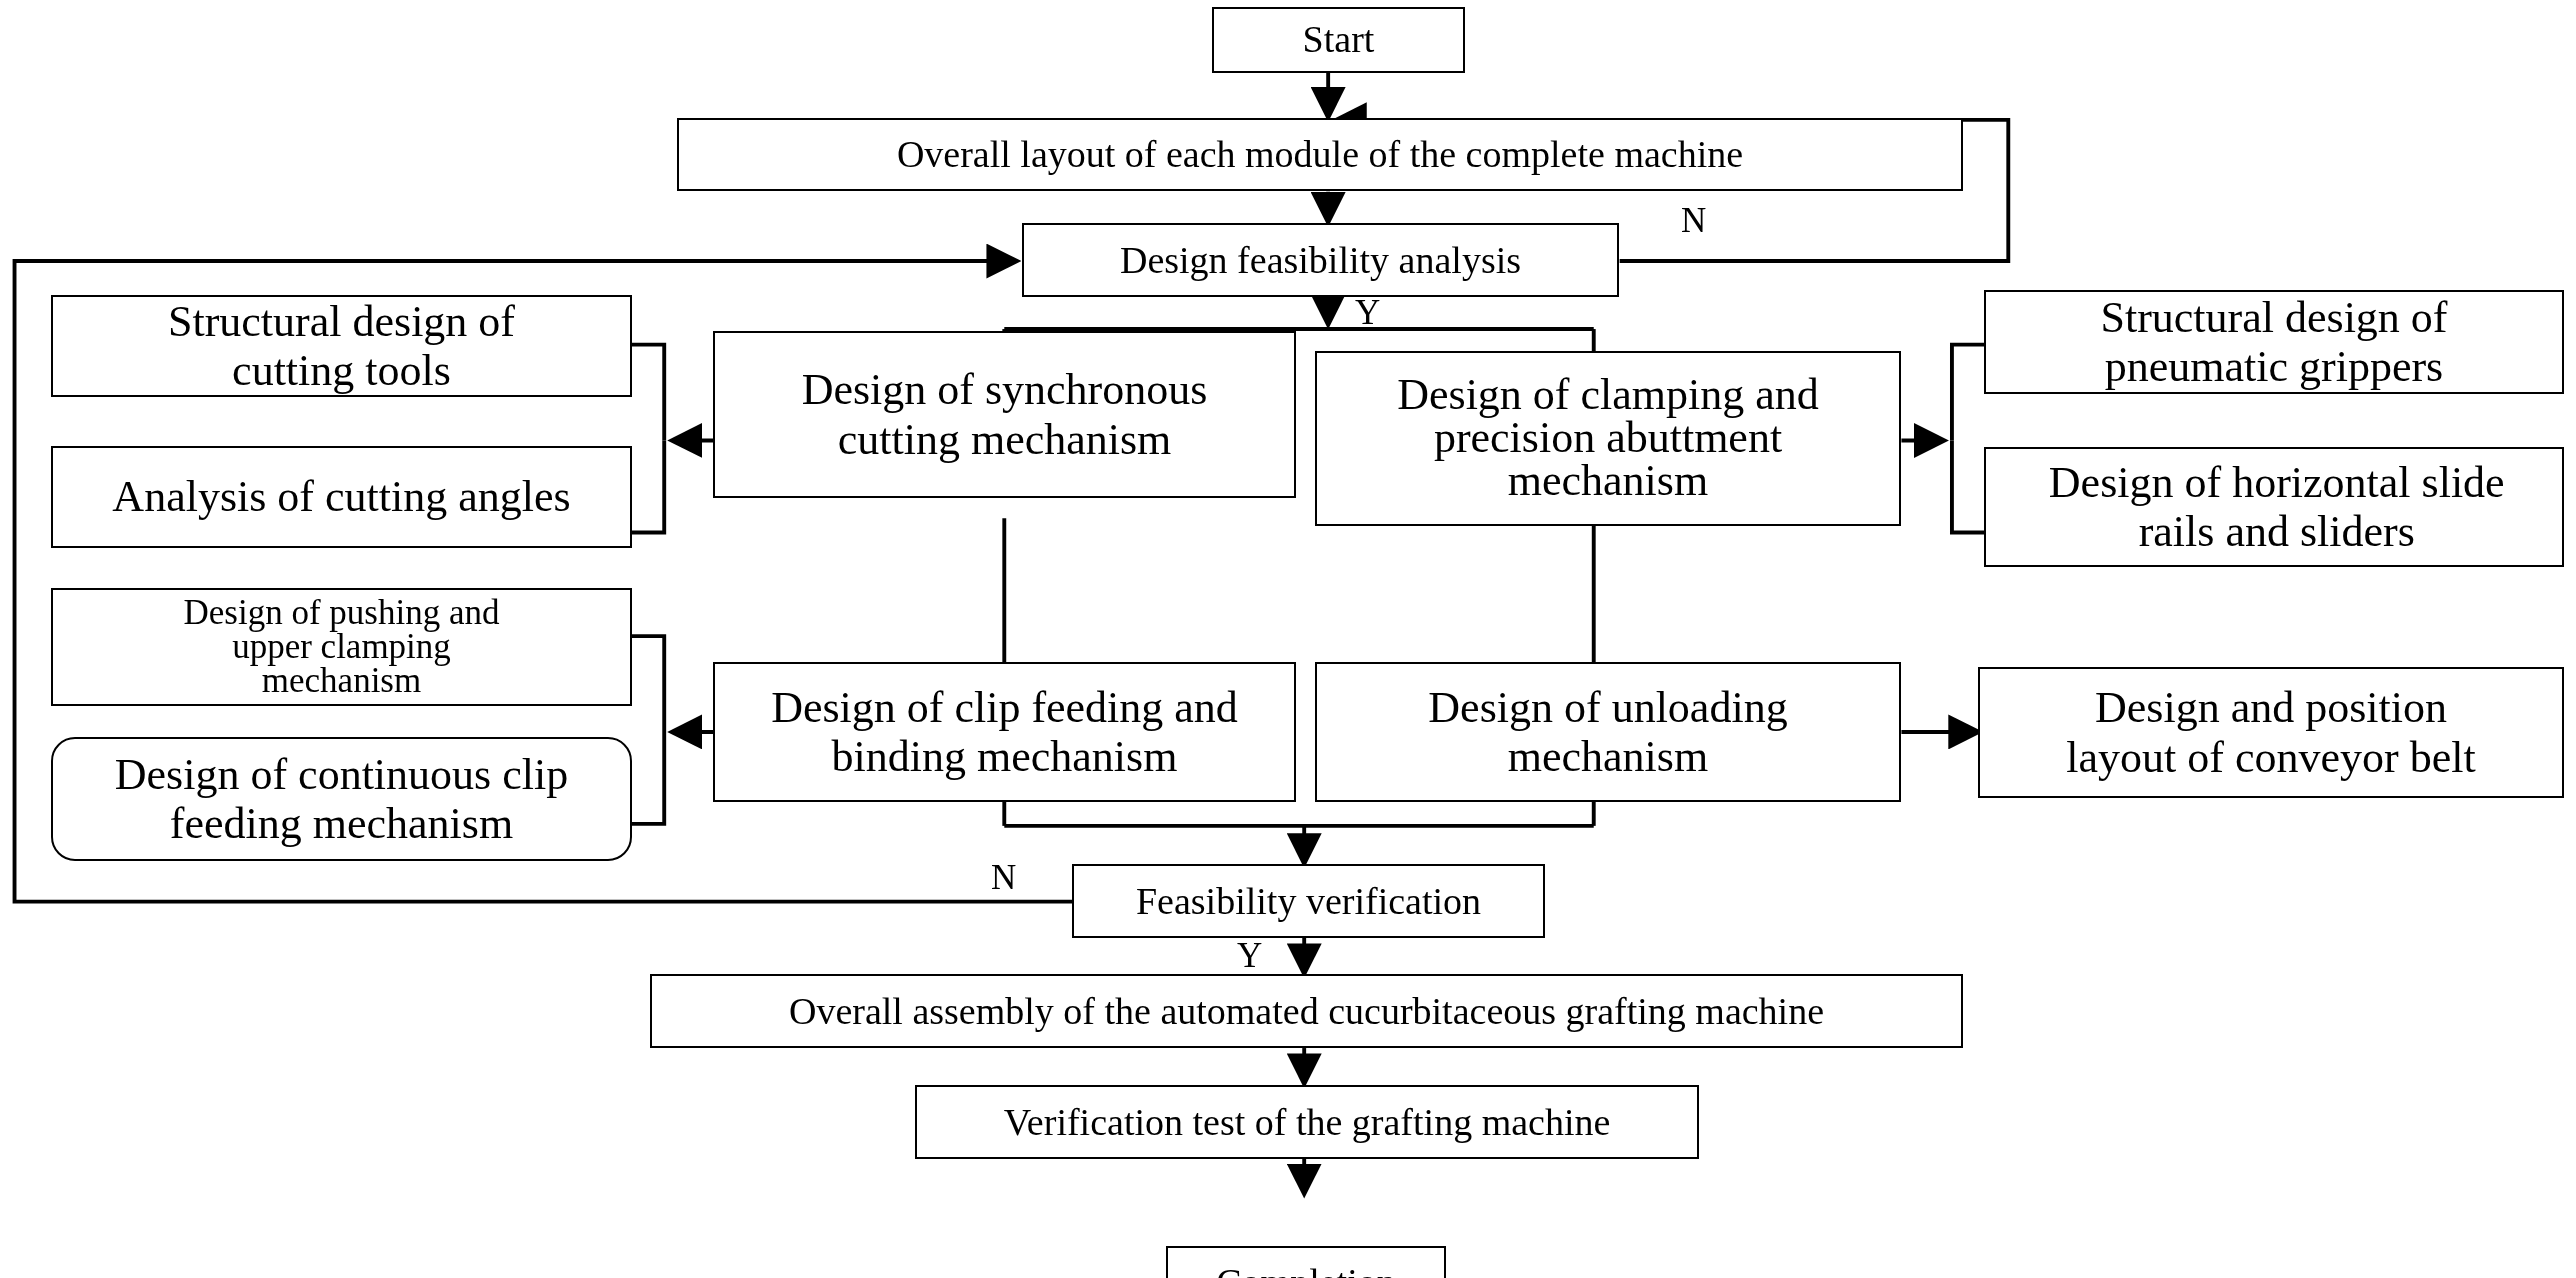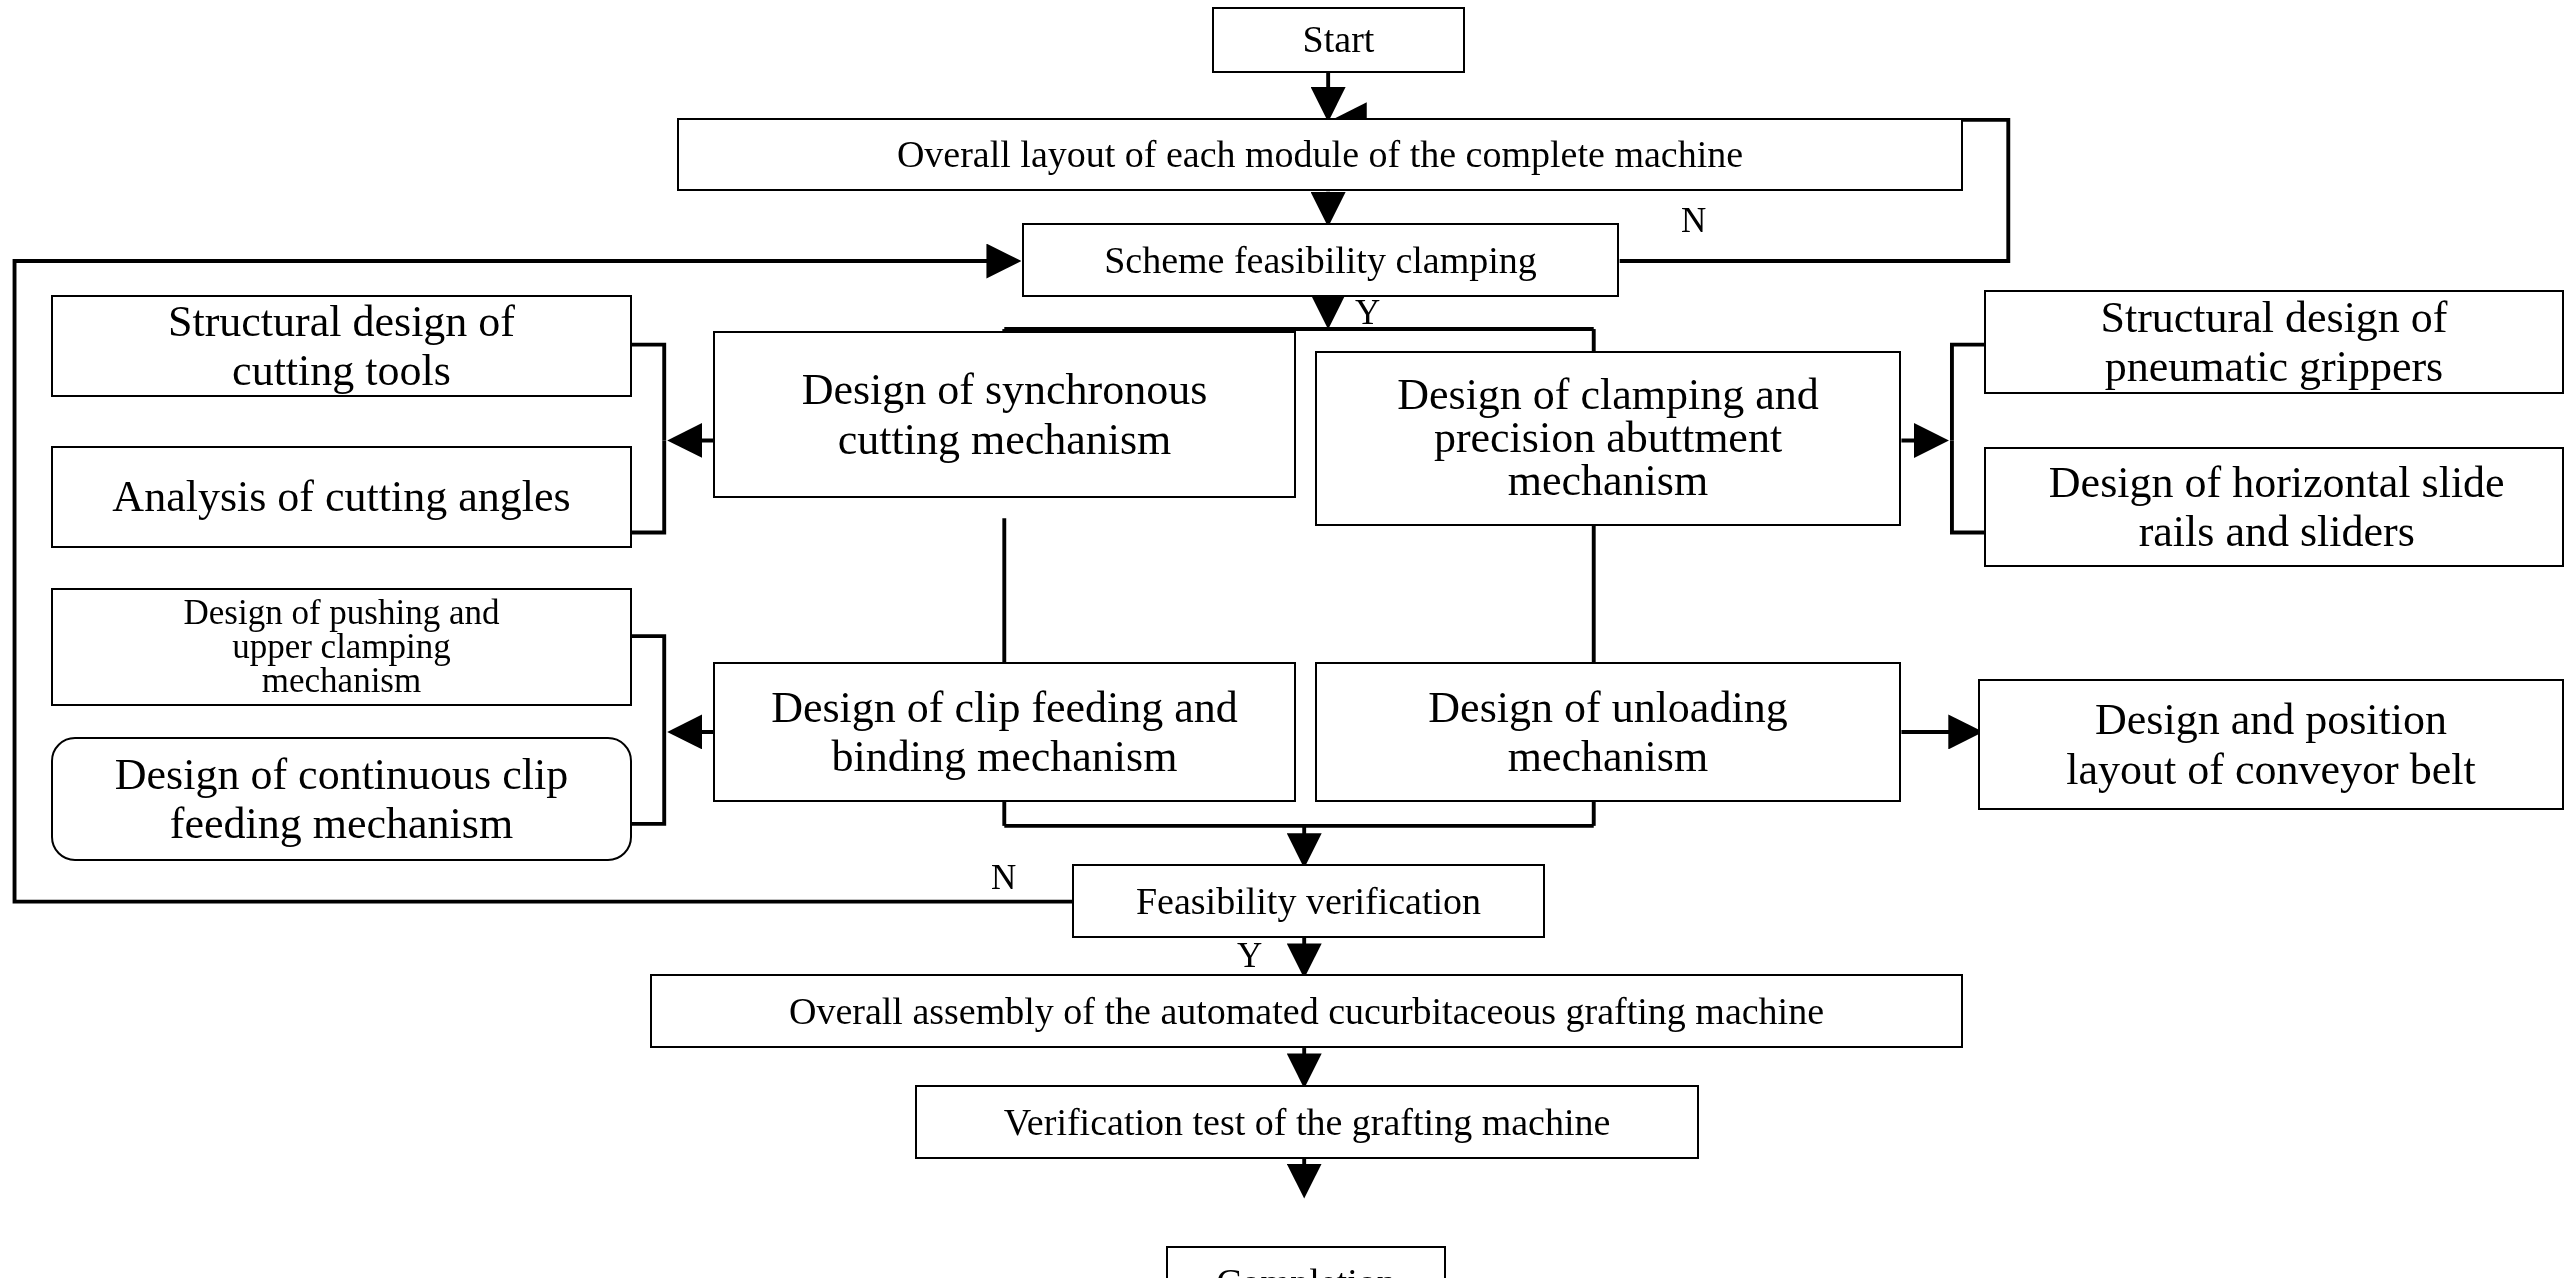--- a/index.html
+++ b/index.html
@@ -112,21 +112,21 @@
 
   <div class="node f58" style="left:1212px; top:6.5px; width:253px; height:66px;">
     <span class="node-txt">Start</span>
   </div>
 
   <div class="node f58" style="left:677px; top:118px; width:1286px; height:73px;">
     <span class="node-txt">Overall layout of each module of the complete machine</span>
   </div>
 
   <div class="node f58" style="left:1022px; top:223px; width:597px; height:74px;">
-    <span class="node-txt">Scheme feasibility clamping</span>
+    <span class="node-txt">Design feasibility analysis</span>
   </div>
 
   <div class="node f56" style="left:713px; top:331px; width:583px; height:167px;justify-content:flex-end;">
     <span class="node-txt">Design of synchronous
 cutting mechanism</span>
   </div>
 
   <div class="node f56 tight" style="left:1315px; top:351px; width:586px; height:175px;">
     <span class="node-txt">Design of clamping and
 precision abuttment
@@ -166,21 +166,21 @@
   <div class="node f56" style="left:713px; top:662px; width:583px; height:140px;">
     <span class="node-txt">Design of clip feeding and
 binding mechanism</span>
   </div>
 
   <div class="node f56" style="left:1315px; top:662px; width:586px; height:140px;">
     <span class="node-txt">Design of unloading
 mechanism</span>
   </div>
 
-  <div class="node f56" style="left:1978px; top:667px; width:586px; height:131px;margin-top:12px;">
+  <div class="node f56" style="left:1978px; top:667px; width:586px; height:131px;">
     <span class="node-txt">Design and position
 layout of conveyor belt</span>
   </div>
 
   <div class="node f58" style="left:1072px; top:864px; width:473px; height:74px;">
     <span class="node-txt">Feasibility verification</span>
   </div>
 
   <div class="node f58" style="left:650px; top:974px; width:1313px; height:74px;">
     <span class="node-txt">Overall assembly of the automated cucurbitaceous grafting machine</span>

